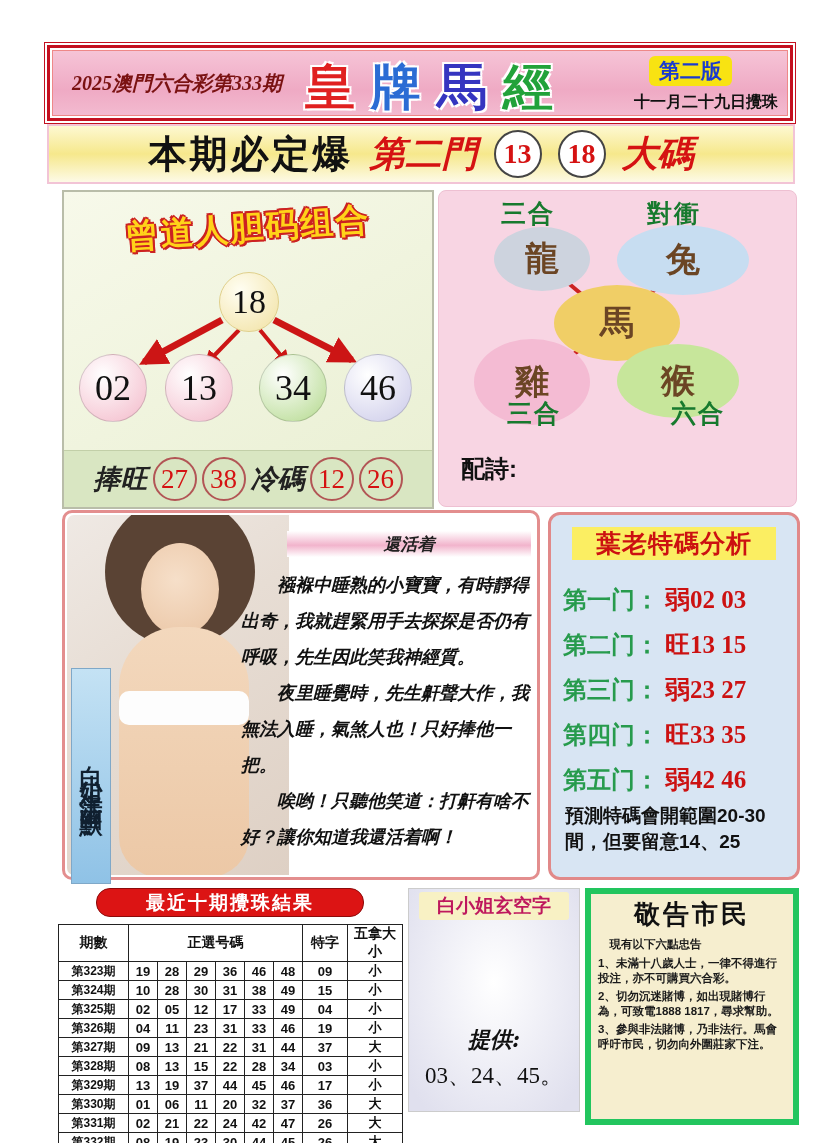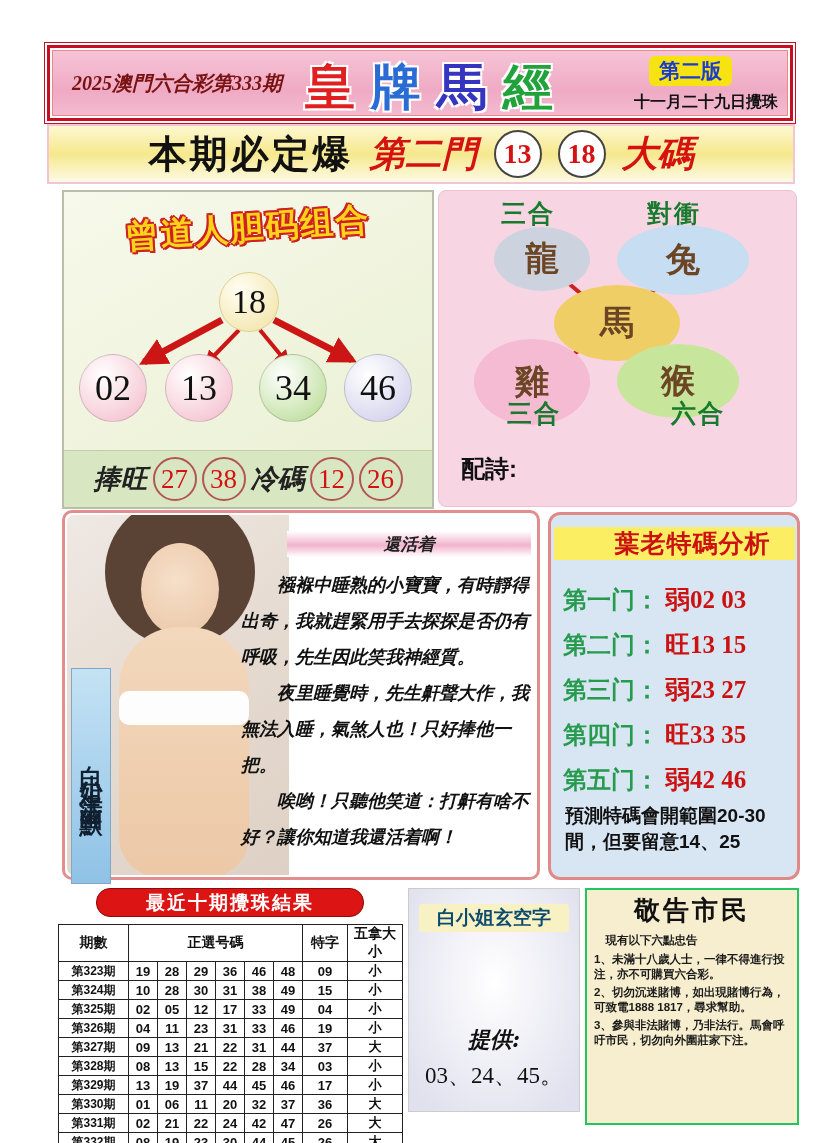--- a/index.html
+++ b/index.html
@@ -95,21 +95,21 @@
     background:linear-gradient(180deg,#fff,#f2b4cc 55%,#fff);display:flex;align-items:center;justify-content:center;
     font-size:17px;font-weight:bold;font-style:italic;font-family:"DejaVu Serif",serif;color:#222;}
   .story-text{position:absolute;left:176px;top:54px;width:292px;font-size:18px;font-weight:bold;
     font-style:italic;color:#111;line-height:36px;font-family:"DejaVu Serif",serif;}
   .story-text p{margin:0;text-indent:2em;}
 
   
   .analysis-box{position:absolute;left:548px;top:512px;width:252px;height:368px;background:#d8e5f3;
     border:3px solid #e18989;border-radius:12px;box-sizing:border-box;}
   .analysis-title{margin:12px auto 0;width:204px;background:#fbee62;color:#cc1111;font-size:25px;
-    font-weight:900;text-align:center;font-family:"Liberation Serif",serif;letter-spacing:1px;padding-left:37px;}
+    font-weight:900;text-align:center;font-family:"Liberation Serif",serif;letter-spacing:1px;}
   .analysis-rows{position:absolute;left:12px;top:62px;right:6px;text-align:center;}
   .arow{height:45px;display:flex;align-items:center;}
   .alabel{color:#279b4d;font-size:24px;font-weight:900;font-family:"Liberation Serif",serif;}
   .avalue{color:#cc1111;font-size:25px;font-weight:900;margin-left:6px;font-family:"Liberation Serif",serif;}
   .analysis-footer{position:absolute;left:14px;top:288px;width:222px;font-size:19px;font-weight:900;
     color:#111;line-height:26px;}
 
   
   .results{position:absolute;left:58px;top:888px;width:344px;}
   .results-title{width:266px;margin:0 auto;background:#dc1414;border:1px solid #8d0a0a;border-radius:14px;
@@ -118,31 +118,31 @@
   table.results-table{margin-top:7px;border-collapse:collapse;width:344px;table-layout:fixed;}
   .results-table th,.results-table td{border:1px solid #222;text-align:center;padding:0;
     font-weight:900;color:#111;}
   .results-table th{font-size:14px;height:24px;}
   .results-table td{font-size:13px;height:18px;}
   .results-table .period-col{font-size:12px;}
 
   
   .xuan-box{position:absolute;left:408px;top:888px;width:170px;height:222px;
     background:radial-gradient(ellipse at 50% 42%,#ffffff 0%,#e0e0ee 90%);border:1px solid #ccc;}
-  .xuan-title{margin:15px auto 0;width:150px;height:28px;background:#f8f1c4;border-radius:3px;
-    color:#0c4a6e;font-size:19px;font-weight:900;text-align:center;line-height:28px;
+  .xuan-title{margin:3px auto 0;width:150px;height:28px;background:#f8f1c4;border-radius:3px;
+    color:#be185d;font-size:19px;font-weight:900;text-align:center;line-height:28px;
     font-family:"Liberation Serif",serif;}
   .xuan-provide{position:absolute;left:0;bottom:56px;width:100%;text-align:center;font-size:22px;
     font-weight:900;font-style:italic;color:#111;font-family:"DejaVu Serif",serif;}
   .xuan-numbers{position:absolute;left:0;bottom:20px;width:100%;text-align:center;font-size:23px;
     color:#111;font-family:"Liberation Serif",serif;}
 
   
   .notice-box{position:absolute;left:585px;top:888px;width:214px;height:237px;background:#f6eecf;
-    border:2px solid #22c55e;box-sizing:border-box;}
+    border:6px solid #22c55e;box-sizing:border-box;}
   .notice-title{text-align:center;font-size:26px;font-weight:900;color:#111;margin-top:3px;
     letter-spacing:3px;font-family:"Liberation Serif",serif;}
   .notice-body{padding:2px 7px 0;font-size:11.5px;font-weight:bold;line-height:15.5px;color:#1a1a1a;}
   .notice-body p{margin:0 0 2px;}
   .notice-body .intro{text-indent:2em;}
   .notice-body .sub{text-indent:1em;margin:3px 0;}
 </style>
 </head>
 <body>
 

